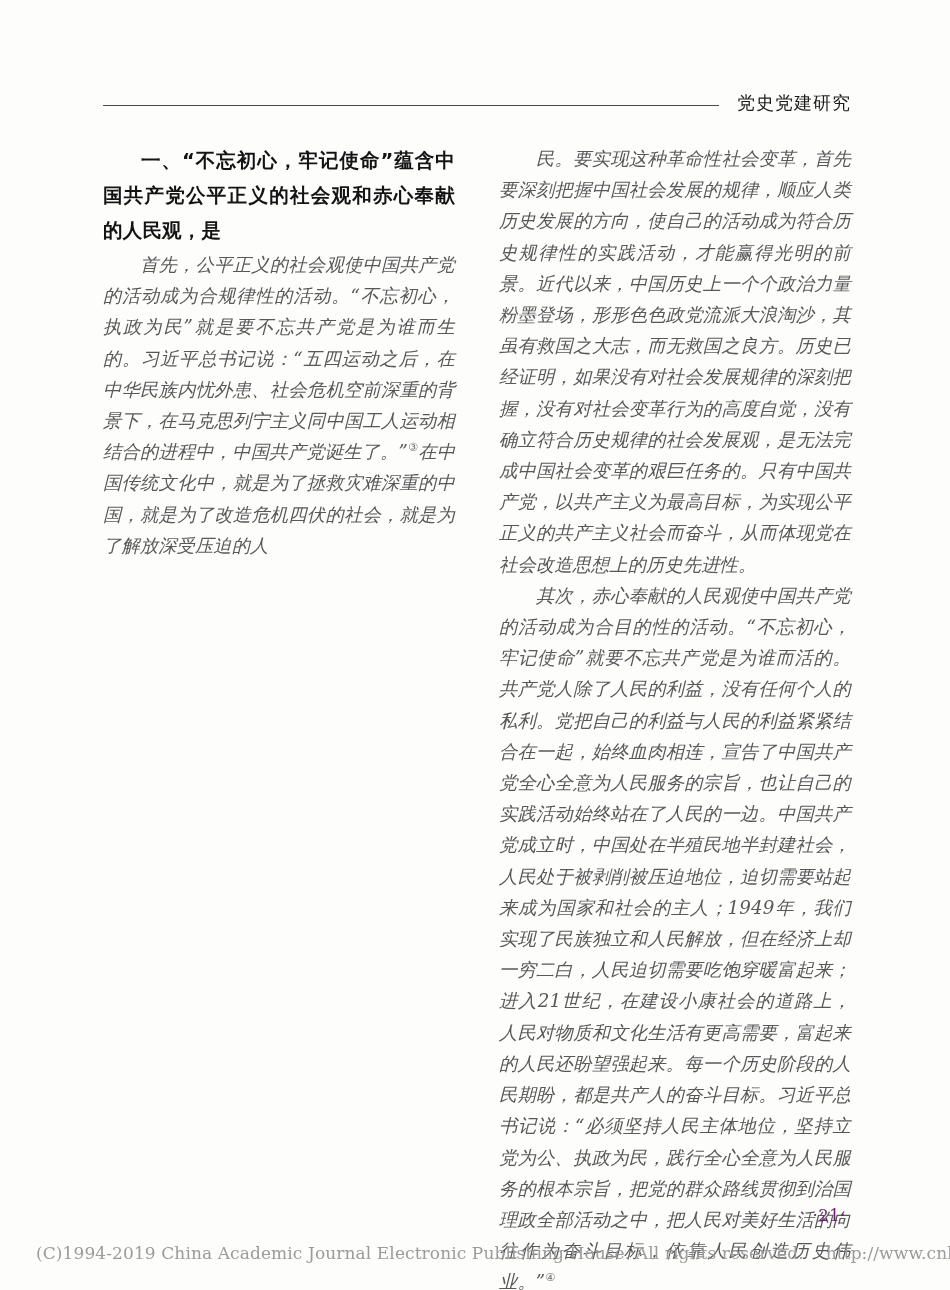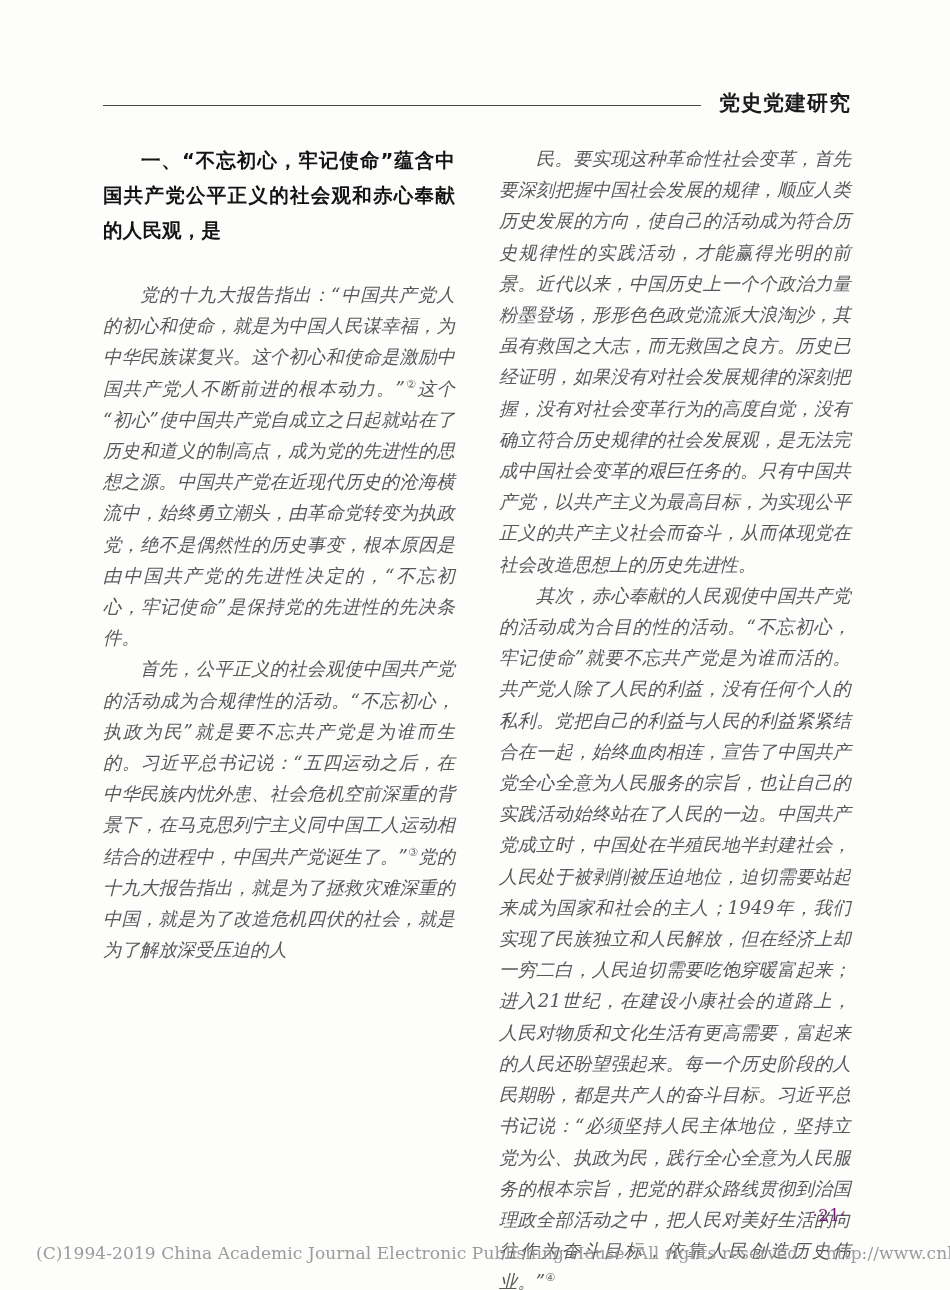--- a/index.html
+++ b/index.html
@@ -33,22 +33,22 @@
   }
   .runhead-rule {
     flex: 1 1 auto;
     height: 1px;
     background: #4a4a4a;
     margin-right: 18px;
     margin-top: 4px;
   }
   .runhead-title {
     font-family: "DejaVu Sans", "Liberation Sans", sans-serif;
-    font-weight: bold;
-    font-size: 21px;
+    font-weight: normal;
+    font-size: 18px;
     letter-spacing: 1px;
     color: #1b1b1b;
     white-space: nowrap;
   }
 
   
   .columns {
     position: absolute;
     left: 103px;
     top: 143px;
@@ -63,21 +63,21 @@
 
   .section-title {
     font-family: "DejaVu Sans", "Liberation Sans", sans-serif;
     font-weight: bold;
     font-size: 19.5px;
     line-height: 35px;
     color: #141414;
     text-align: justify;
     text-justify: inter-ideograph;
     text-indent: 38px;
-    margin: 0 0 31px 0;
+    margin: 0 0 1px 0;
     letter-spacing: 0.2px;
   }
 
   p.body {
     font-family: "DejaVu Serif", "Liberation Serif", serif;
     font-size: 18.3px;
     line-height: 31.2px;
     color: #585858;
     text-align: justify;
     text-justify: inter-ideograph;
@@ -129,23 +129,22 @@
     <div class="runhead-title">党史党建研究</div>
   </div>
 
   <div class="columns">
 
     <div class="col">
 
       <h2 class="section-title">一、“不忘初心，牢记使命”蕴含中国共产党公平正义的社会观和赤心奉献的人民观，是</h2>
 
 
-      <p class="body"><span>党的十九大报告指出：“中国共产党人的初心和使命，就是为中国人民谋幸福，为中华民族谋复兴。这个初心和使命是激励中国共产党人不断前进的根本动力。”</span><span class="fn">②</span><span>这个“初心”使中国共产党自成立之日起就站在了历史和道义的制高点，成为党的先进性的思想之源。中国共产党在近现代历史的沧海横流中，始终勇立潮头，由革命党转变为执政党，绝不是偶然性的历史事变，根本原因是由中国共产党的先进性决定的，“不忘初心，牢记使命”是保持党的先进性的先决条件。</span></p>
 
-      <p class="body"><span>首先，公平正义的社会观使中国共产党的活动成为合规律性的活动。“不忘初心，执政为民”就是要不忘共产党是为谁而生的。习近平总书记说：“五四运动之后，在中华民族内忧外患、社会危机空前深重的背景下，在马克思列宁主义同中国工人运动相结合的进程中，中国共产党诞生了。”</span><span class="fn">③</span><span>党的十九大报告指出，就是为了拯救灾难深重的中国，就是为了改造危机四伏的社会，就是为了解放深受压迫的人</span></p>
+      <p class="body"><span>首先，公平正义的社会观使中国共产党的活动成为合规律性的活动。“不忘初心，执政为民”就是要不忘共产党是为谁而生的。习近平总书记说：“五四运动之后，在中华民族内忧外患、社会危机空前深重的背景下，在马克思列宁主义同中国工人运动相结合的进程中，中国共产党诞生了。”</span><span class="fn">③</span><span>在中国传统文化中，就是为了拯救灾难深重的中国，就是为了改造危机四伏的社会，就是为了解放深受压迫的人</span></p>
 
     </div>
 
     <div class="col">
 
       <p class="body">民。要实现这种革命性社会变革，首先要深刻把握中国社会发展的规律，顺应人类历史发展的方向，使自己的活动成为符合历史规律性的实践活动，才能赢得光明的前景。近代以来，中国历史上一个个政治力量粉墨登场，形形色色政党流派大浪淘沙，其虽有救国之大志，而无救国之良方。历史已经证明，如果没有对社会发展规律的深刻把握，没有对社会变革行为的高度自觉，没有确立符合历史规律的社会发展观，是无法完成中国社会变革的艰巨任务的。只有中国共产党，以共产主义为最高目标，为实现公平正义的共产主义社会而奋斗，从而体现党在社会改造思想上的历史先进性。</p>
 
       <p class="body"><span>其次，赤心奉献的人民观使中国共产党的活动成为合目的性的活动。“不忘初心，牢记使命”就要不忘共产党是为谁而活的。共产党人除了人民的利益，没有任何个人的私利。党把自己的利益与人民的利益紧紧结合在一起，始终血肉相连，宣告了中国共产党全心全意为人民服务的宗旨，也让自己的实践活动始终站在了人民的一边。中国共产党成立时，中国处在半殖民地半封建社会，人民处于被剥削被压迫地位，迫切需要站起来成为国家和社会的主人；1949年，我们实现了民族独立和人民解放，但在经济上却一穷二白，人民迫切需要吃饱穿暖富起来；进入21世纪，在建设小康社会的道路上，人民对物质和文化生活有更高需要，富起来的人民还盼望强起来。每一个历史阶段的人民期盼，都是共产人的奋斗目标。习近平总书记说：“必须坚持人民主体地位，坚持立党为公、执政为民，践行全心全意为人民服务的根本宗旨，把党的群众路线贯彻到治国理政全部活动之中，把人民对美好生活的向往作为奋斗目标，依靠人民创造历史伟业。”</span><span class="fn">④</span></p>
 
     </div>

